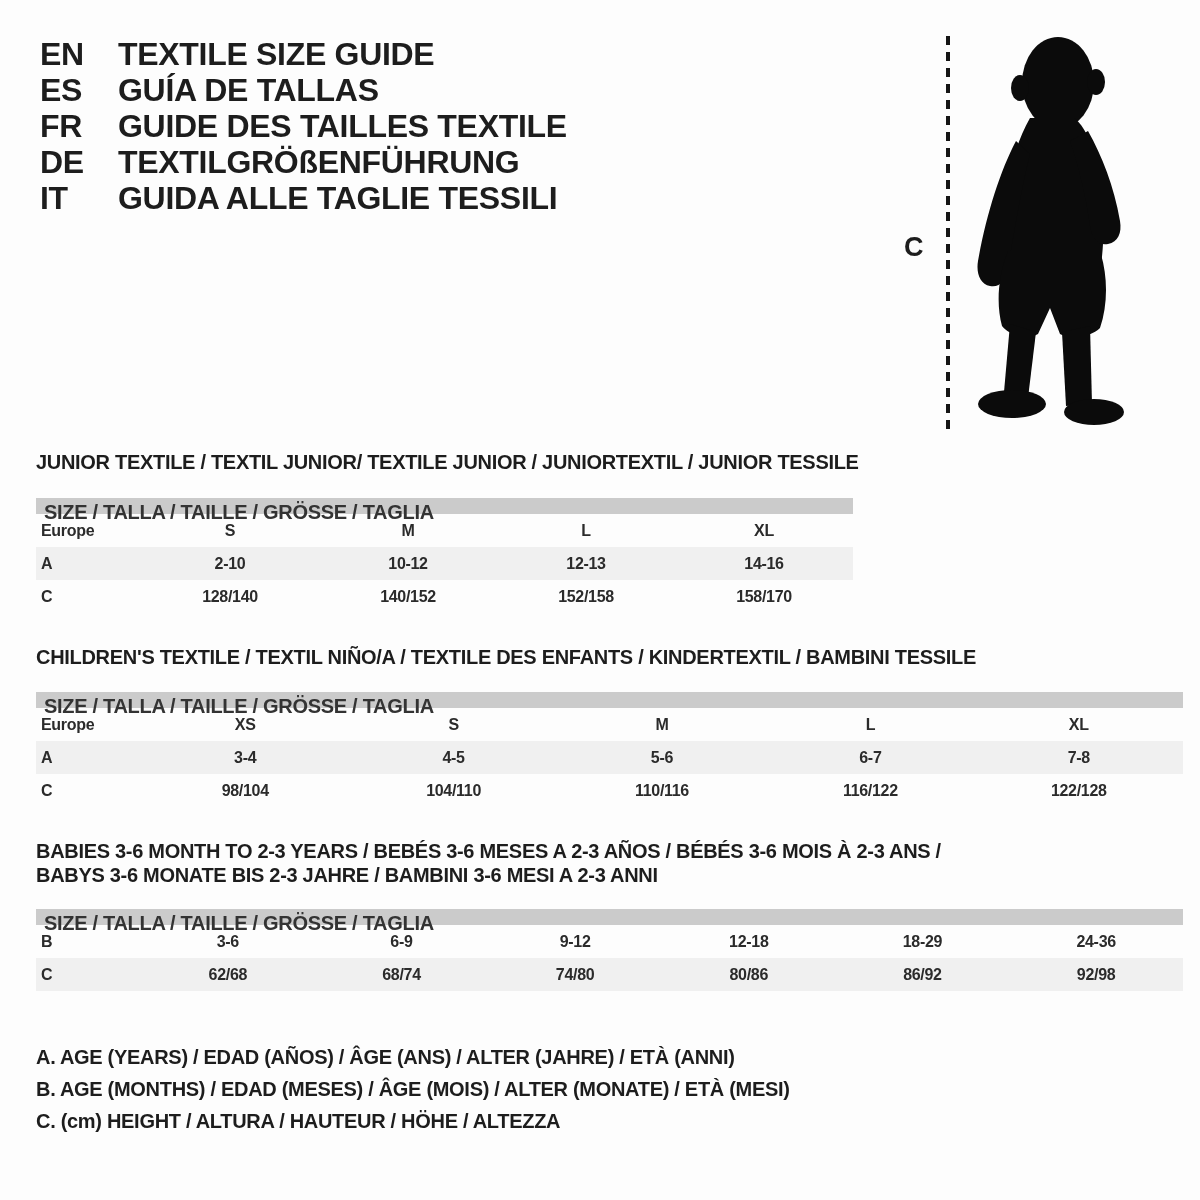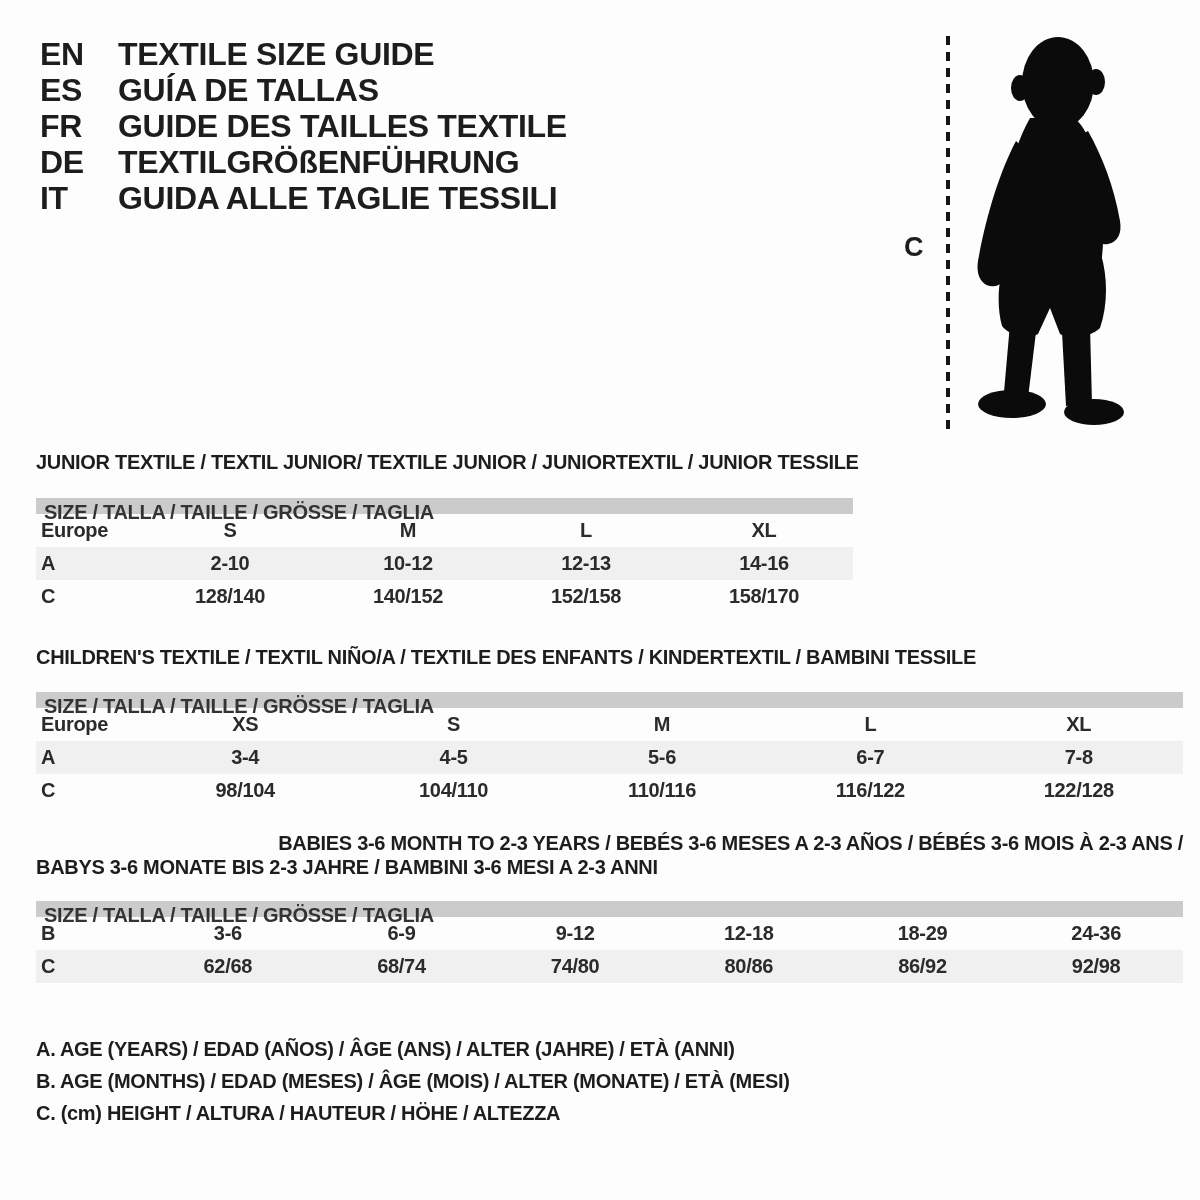--- a/index.html
+++ b/index.html
@@ -28,32 +28,32 @@
   .measure-label { position:absolute; left:868px; top:196px; font-size:27px; font-weight:bold; }
   .baby { position:absolute; left:934px; top:0; width:162px; height:394px; }
 
   
   .section-heading { font-size:20px; font-weight:bold; line-height:24px; white-space:nowrap; }
   .size-bar {
     height:16px; background:#cbcbcb; color:#333333;
     font-size:20px; font-weight:bold; line-height:28px; padding-left:8px;
   }
   table { border-collapse:collapse; table-layout:fixed; }
-  td { font-size:20px; font-weight:bold; text-align:center; height:33px; padding:0; color:#2b2b2b; white-space:nowrap; }
+  td { font-size:16px; font-weight:bold; text-align:center; height:33px; padding:0; color:#2b2b2b; white-space:nowrap; }
   td.row-label { text-align:left; width:105px; padding-left:5px; }
   tr.shaded { background:#f0f0f0; }
 
   .t-junior { width:817px; }
   .t-wide { width:1147px; }
 
   .mt-heading1 { margin-top:10px; }
   .gap-heading-bar1 { margin-top:24px; }
   .mt-heading2 { margin-top:32px; }
   .gap-heading-bar2 { margin-top:23px; }
-  .mt-heading3 { margin-top:24px;text-align:right; }
+  .mt-heading3 { margin-top:32px; }
   .gap-heading-bar3 { margin-top:22px; }
 
   .legend { margin-top:50px; }
   .legend-line { font-size:20px; font-weight:bold; line-height:32px; white-space:nowrap; }
 </style>
 </head>
 <body>
 
 <div class="page">
 

